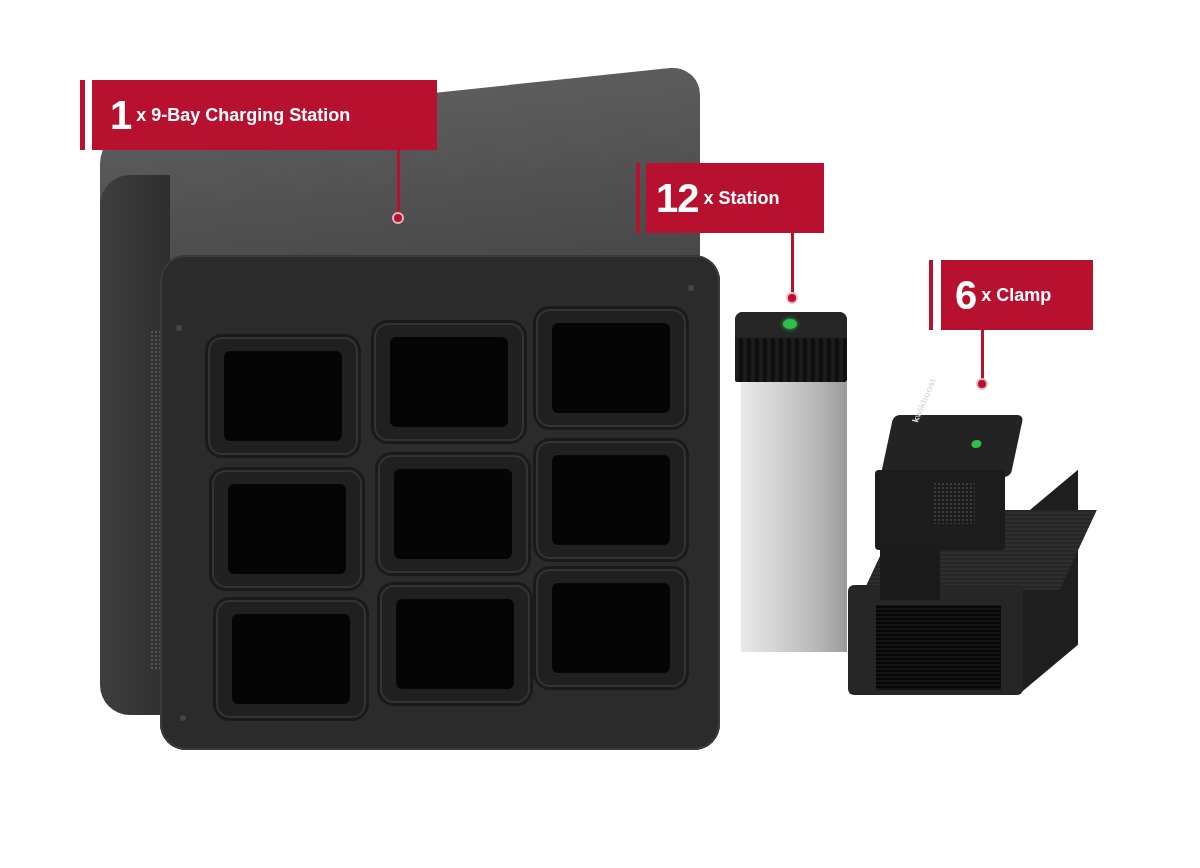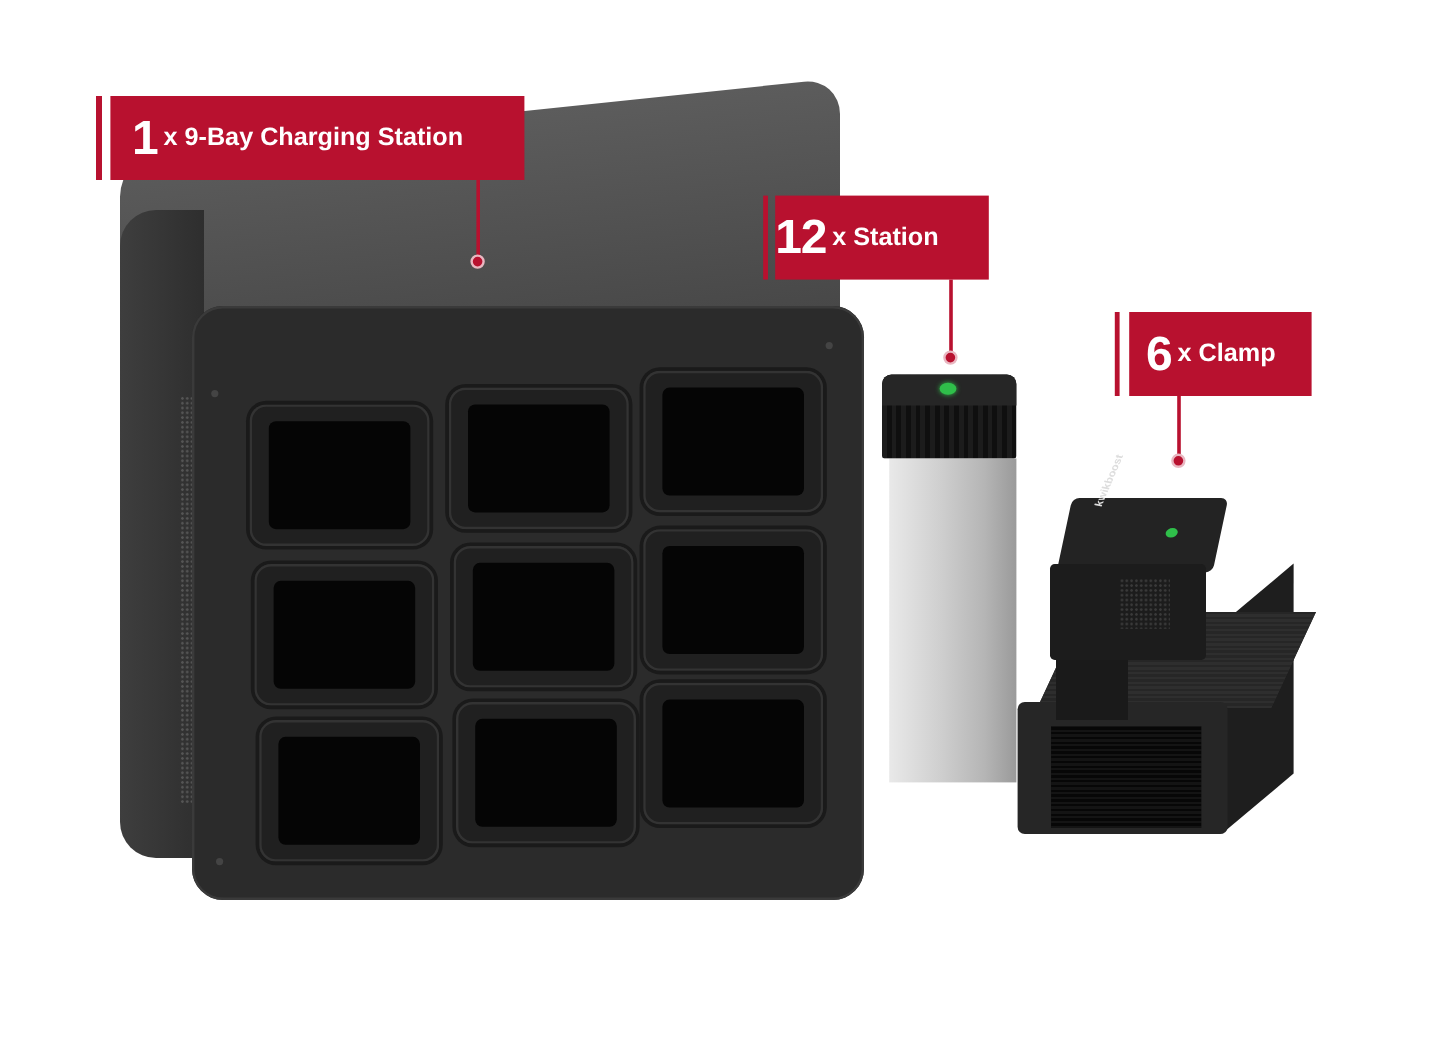--- a/index.html
+++ b/index.html
@@ -1,19 +1,19 @@
 <!DOCTYPE html>
 <html><head>
 <meta charset="utf-8">
 <style>
   html,body{margin:0;padding:0;background:#fff;}
   body{width:1200px;height:868px;position:relative;overflow:hidden;font-family:"Liberation Sans","DejaVu Sans",sans-serif;}
   .label{position:absolute;display:flex;align-items:center;background:#b8112f;color:#fff;font-weight:bold;white-space:nowrap;}
   .label .num{font-size:40px;line-height:1;letter-spacing:-1px;margin-right:5px;}
-  .label .txt{font-size:21px;}
+  .label .txt{font-size:18px;}
   .label-bar{position:absolute;background:#b8112f;}
   .leader{position:absolute;width:3px;background:#b8112f;}
   .dot{position:absolute;width:12px;height:12px;border-radius:50%;background:#b8112f;border:2px solid #e9b7c1;box-sizing:border-box;}
   
   .station-top{position:absolute;left:100px;top:128px;width:600px;height:200px;background:linear-gradient(180deg,#5c5c5c 0%,#474747 100%);border-radius:36px 30px 0 0;transform:skewY(-6deg);transform-origin:left top;}
   .station-side{position:absolute;left:100px;top:175px;width:70px;height:540px;background:linear-gradient(90deg,#3e3e3e,#2e2e2e);border-radius:30px 0 0 30px;}
   .station-front{position:absolute;left:160px;top:255px;width:560px;height:495px;background:#2b2b2b;border-radius:26px;box-shadow:inset 0 0 0 2px #3a3a3a;}
   .vent{position:absolute;left:150px;top:330px;width:10px;height:340px;background-image:radial-gradient(#555 1px,transparent 1.2px);background-size:4px 4px;}
   .bay{position:absolute;width:150px;height:118px;background:#202020;border-radius:14px;box-shadow:0 0 0 3px #1a1a1a,inset 0 0 0 2px #333;}
   .bay-hole{position:absolute;left:16px;top:14px;right:16px;bottom:14px;background:#050505;border-radius:6px;}
@@ -111,21 +111,21 @@
 
 <div class="label-bar" style="left:80px;top:80px;width:5px;height:70px"></div>
 <div class="label" style="left:92px;top:80px;width:345px;height:70px;padding-left:18px;box-sizing:border-box">
   <span class="num">1</span>
   <span class="txt">x 9-Bay Charging Station</span>
 </div>
 <div class="leader" style="left:397px;top:150px;height:65px"></div>
 <div class="dot" style="left:392px;top:212px"></div>
 
 <div class="label-bar" style="left:636px;top:163px;width:4px;height:70px"></div>
-<div class="label" style="left:646px;top:163px;width:178px;height:70px;box-sizing:border-box">
+<div class="label" style="left:646px;top:163px;width:178px;height:70px;padding-left:10px;box-sizing:border-box">
   <span class="num">12</span>
   <span class="txt">x Station</span>
 </div>
 <div class="leader" style="left:791px;top:233px;height:62px"></div>
 <div class="dot" style="left:786px;top:292px"></div>
 
 <div class="label-bar" style="left:929px;top:260px;width:4px;height:70px"></div>
 <div class="label" style="left:941px;top:260px;width:152px;height:70px;padding-left:14px;box-sizing:border-box">
   <span class="num">6</span>
   <span class="txt">x Clamp</span>

